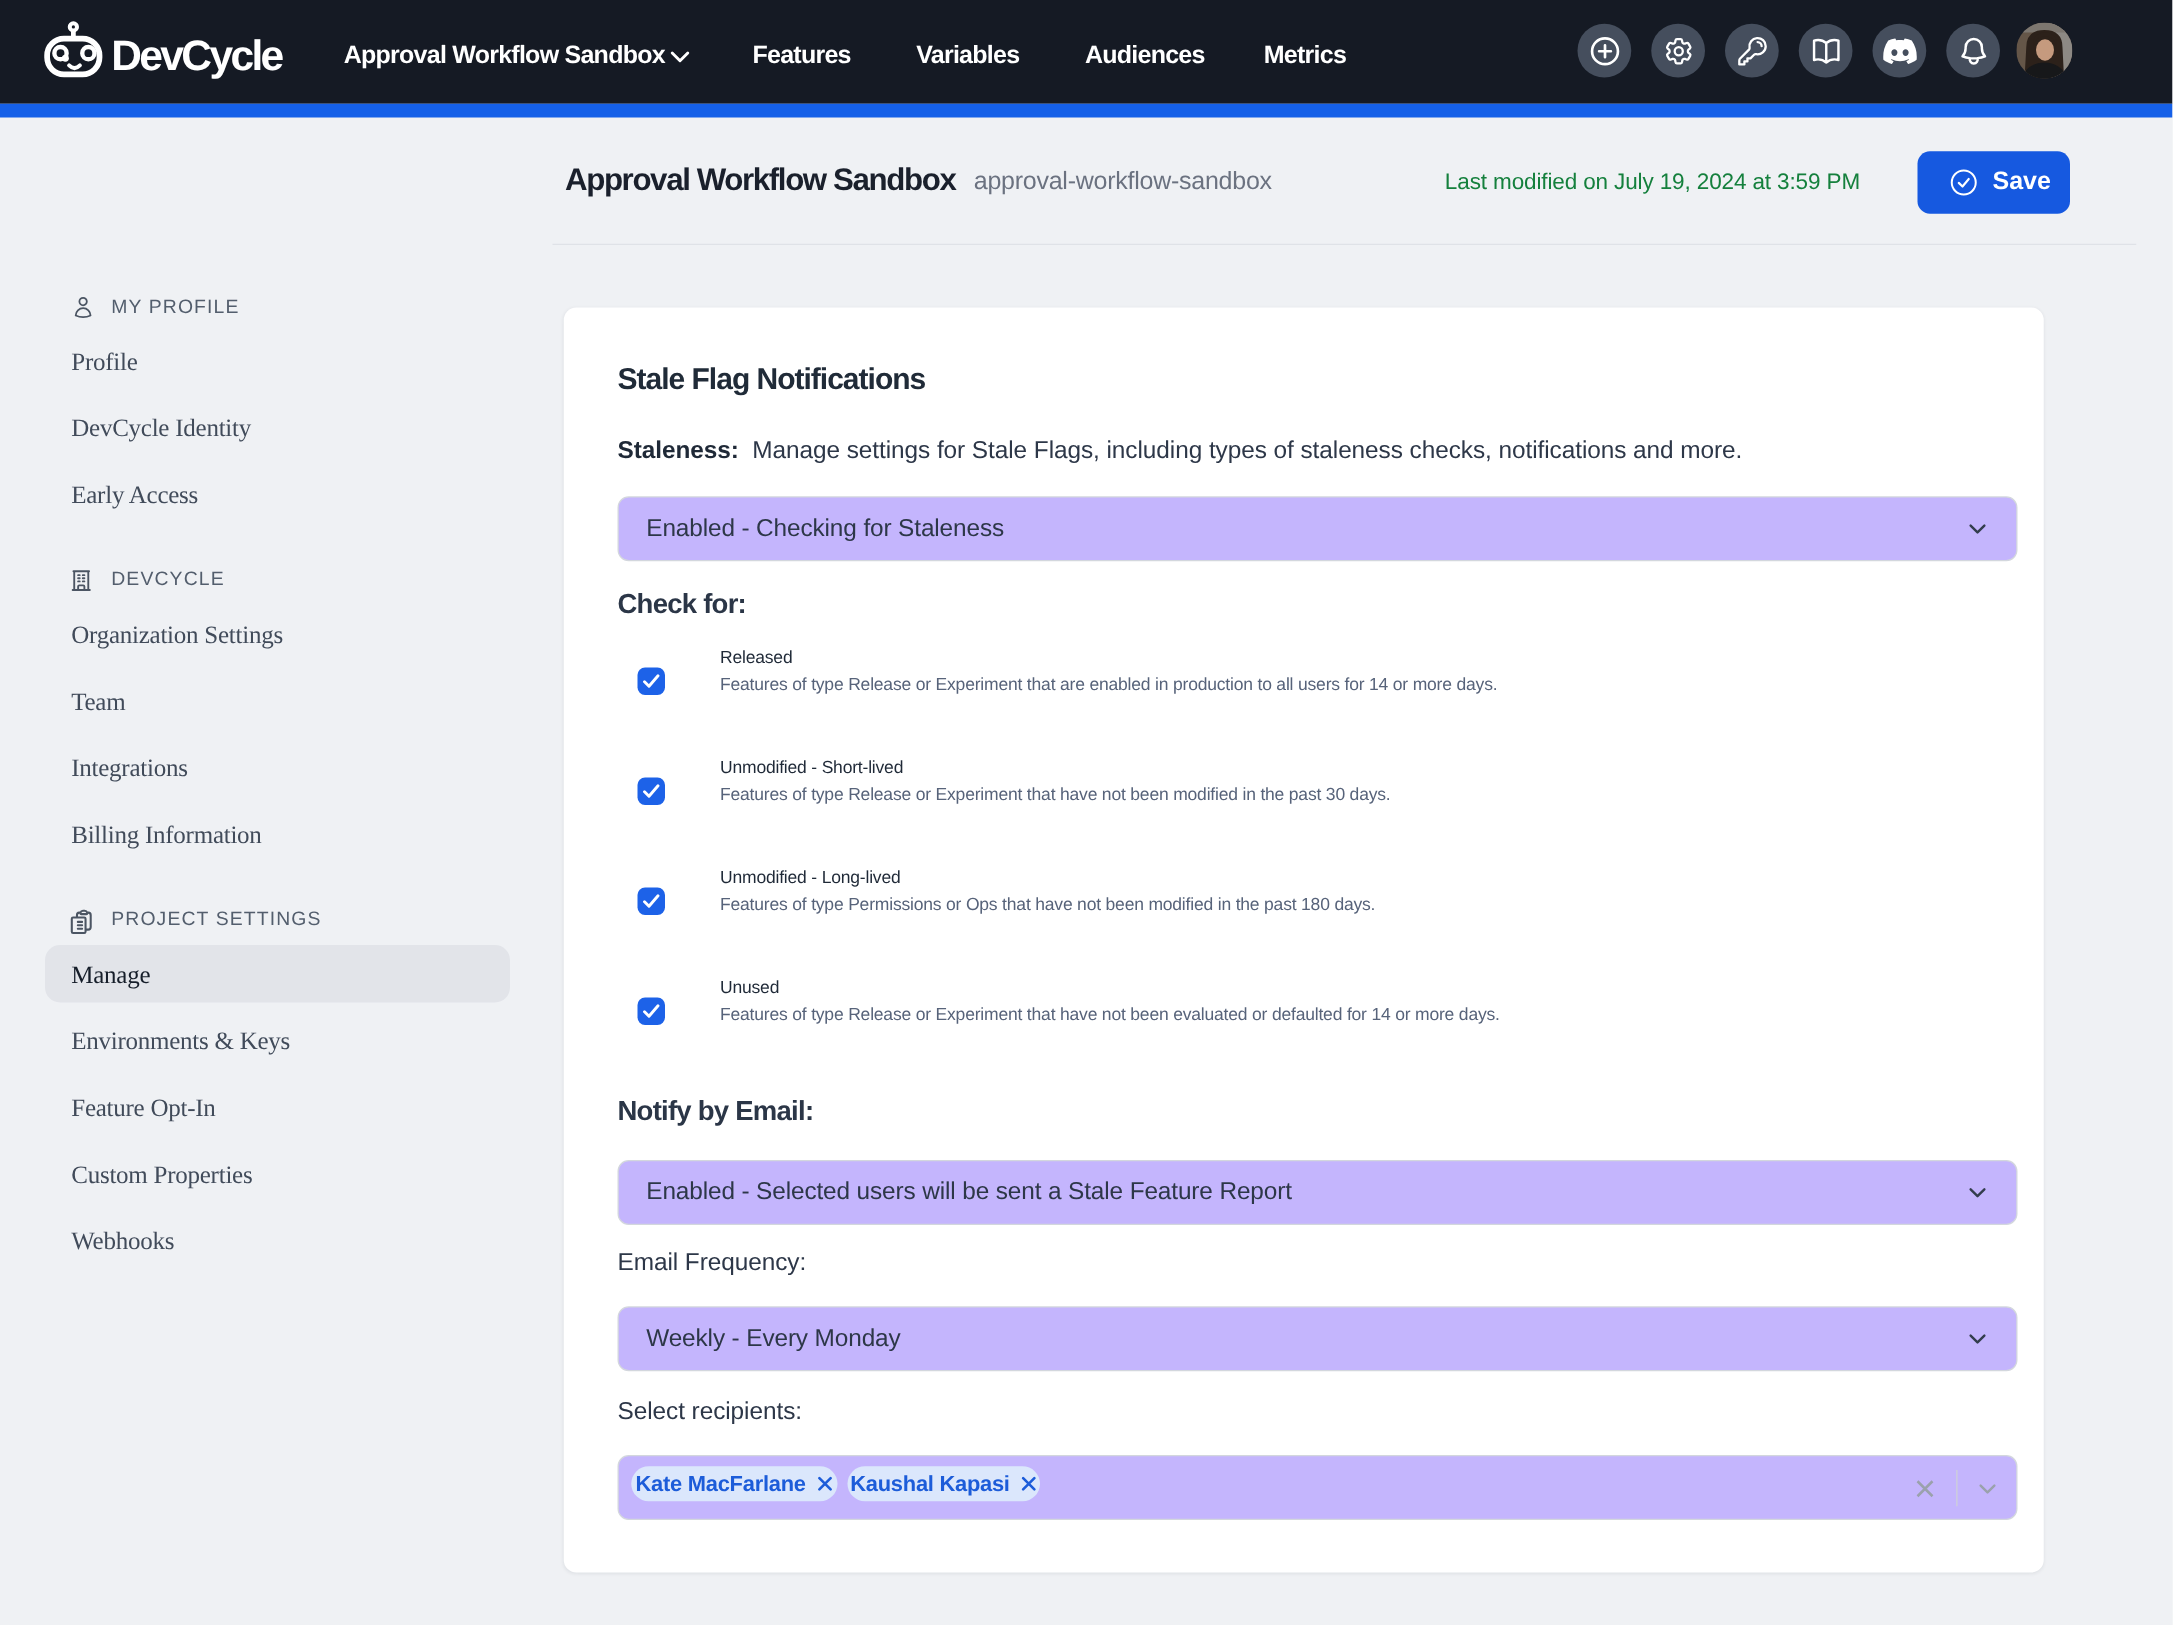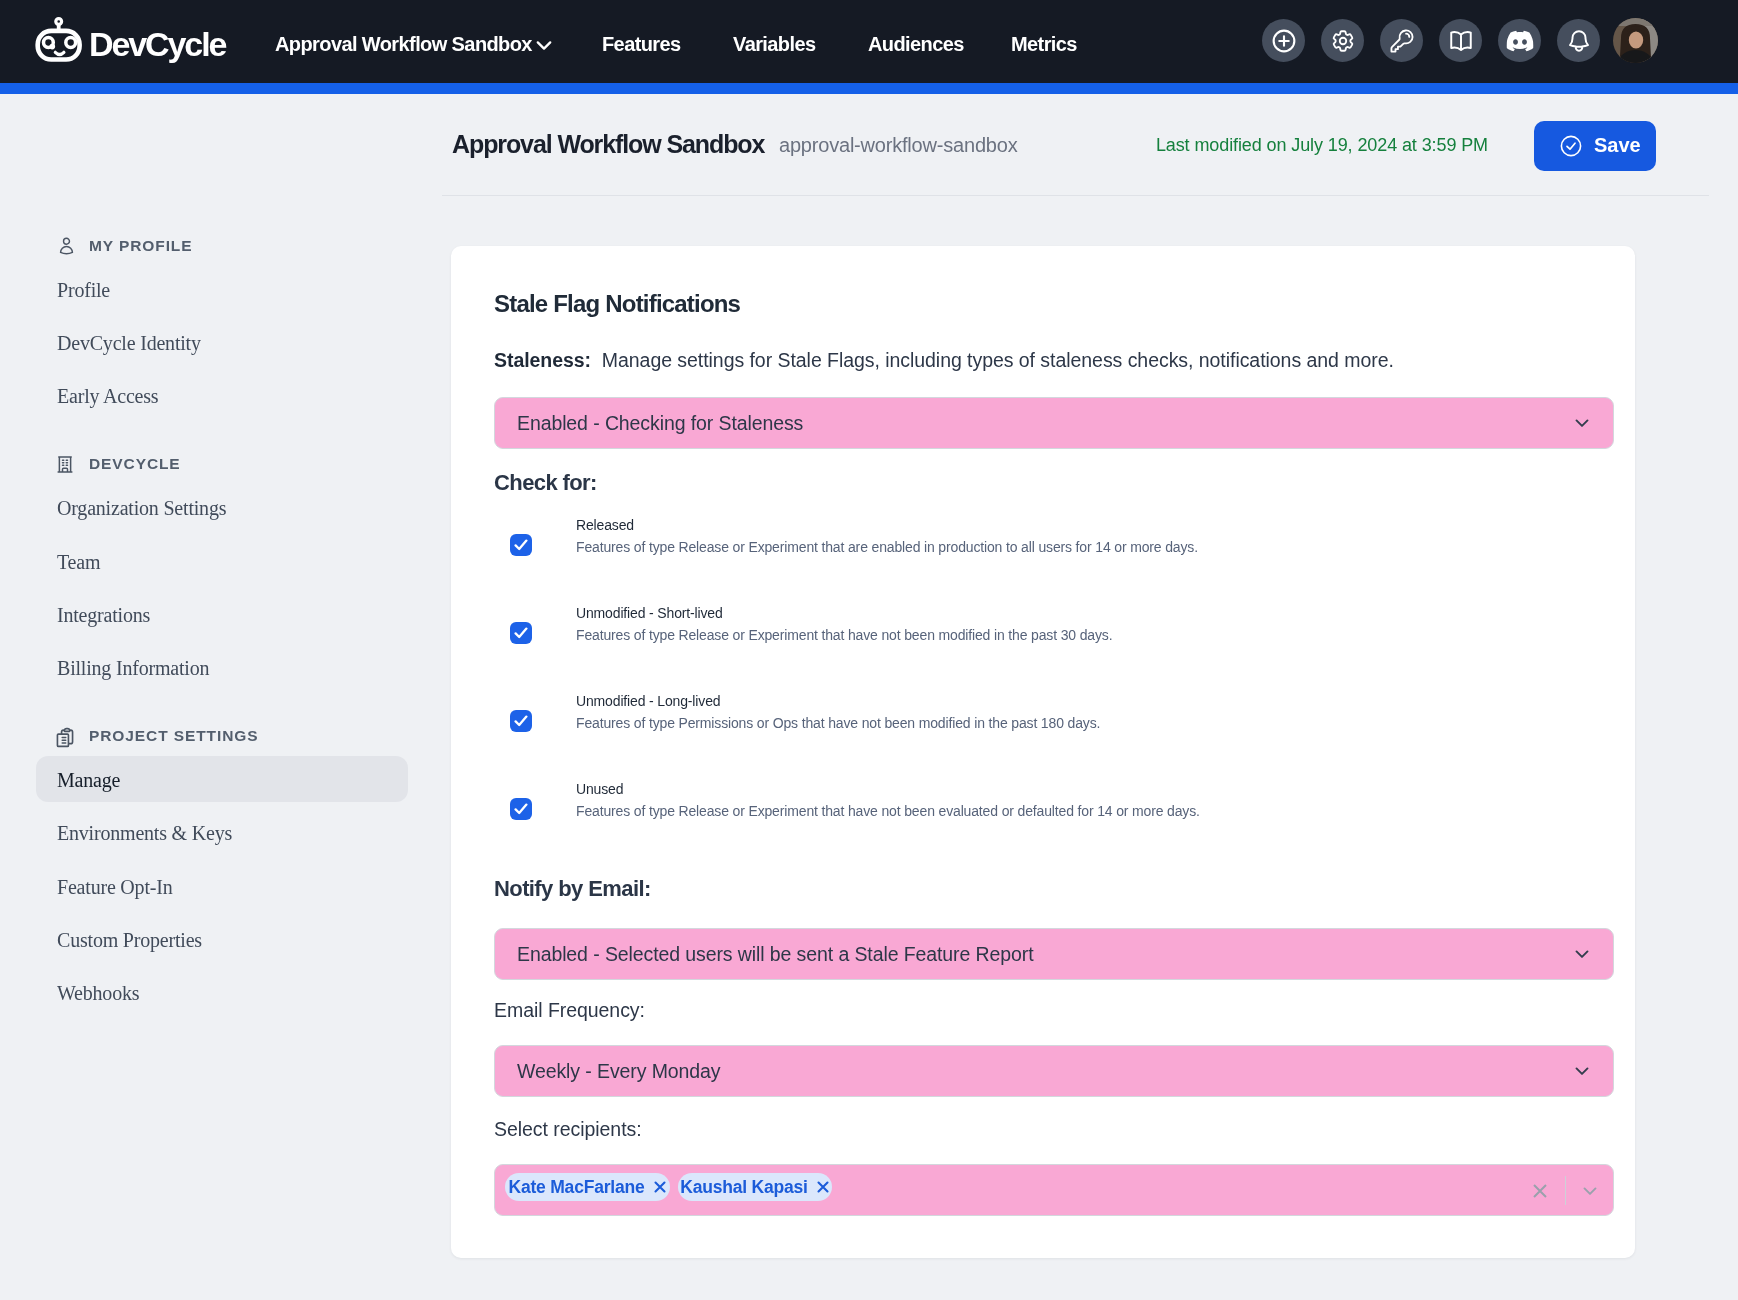--- a/index.html
+++ b/index.html
@@ -15,31 +15,31 @@
 
 
 #pgtitle { position:absolute; left:452px; top:130px; font-size:25px; font-weight:700; letter-spacing:-1.1px; color:#1a202c; }
 #pgslug { position:absolute; left:779px; top:134px; font-size:20px; letter-spacing:-0.2px; color:#6b7280;text-align:right; }
 #lastmod { position:absolute; right:250px; top:135px; font-size:18px; letter-spacing:-0.1px; color:#15803d; }
 #savebtn { position:absolute; left:1534px; top:121px; width:122px; height:50px; border-radius:10px; background:#1659e0; color:#fff; }
 #savebtn span { position:absolute; left:60px; top:13px; font-size:20px; font-weight:600; }
 #hdivider { position:absolute; left:442px; top:195px; width:1267px; height:1px; background:#dfe2e7; }
 
 
-.sech { position:absolute; font-size:15.5px; font-weight:700; letter-spacing:0.9px; color:#535e6d; }
+.sech { position:absolute; font-size:15.5px; font-weight:400; letter-spacing:0.9px; color:#535e6d; }
 .sitem { position:absolute; left:57px; font-size:20px; font-weight:500; letter-spacing:-0.2px; color:#414b5a;font-family:Liberation Serif, serif; }
 .sicon { position:absolute; left:56px; }
 #manage-bg { position:absolute; left:36px; top:756px; width:372px; height:46px; border-radius:12px; background:#e2e4e9; }
 
 
 #card { position:absolute; left:451px; top:246px; width:1184px; height:1012px; background:#fff; border-radius:10px; box-shadow:0 1px 3px rgba(16,24,40,.07); }
 .cardtitle { position:absolute; left:43px; font-size:24px; font-weight:700; letter-spacing:-0.8px; color:#202b38; }
 .sechead { position:absolute; left:43px; font-size:22px; font-weight:700; letter-spacing:-0.6px; color:#2b3647; }
 .label20 { position:absolute; left:43px; font-size:19.5px; letter-spacing:-0.05px; color:#2d3748; }
-.selbox { position:absolute; left:43px; width:1120px; height:52px; border:1px solid #d3d7dd; border-radius:9px; background:#f9a8d4; }
+.selbox { position:absolute; left:43px; width:1120px; height:52px; border:1px solid #d3d7dd; border-radius:9px; background:#c4b5fd; }
 .selbox .txt { position:absolute; left:22px; top:50%; transform:translateY(-50%); font-size:19.5px; letter-spacing:-0.1px; color:#2d3748; }
 .selbox svg.chev { position:absolute; right:20px; top:50%; transform:translateY(-50%); }
 .cb { position:absolute; left:59px; width:22px; height:22px; border-radius:6px; background:#1d62e8; }
 .cb svg { position:absolute; left:4px; top:5px; }
 .cbl { position:absolute; left:97px; font-size:14px; letter-spacing:-0.15px;margin-left:28px; }
 .cbl .l1 { color:#1f2937; }
 .cbl .l2 { color:#57637a; margin-top:6px; }
 .tag { position:absolute; top:8px; height:28px; border-radius:14px; background:#dbe7fc; color:#1c5cd9; font-size:17.5px; font-weight:700; letter-spacing:-0.2px; line-height:28px; display:flex; align-items:center; justify-content:center; gap:8px; }
 </style>
 </head>

